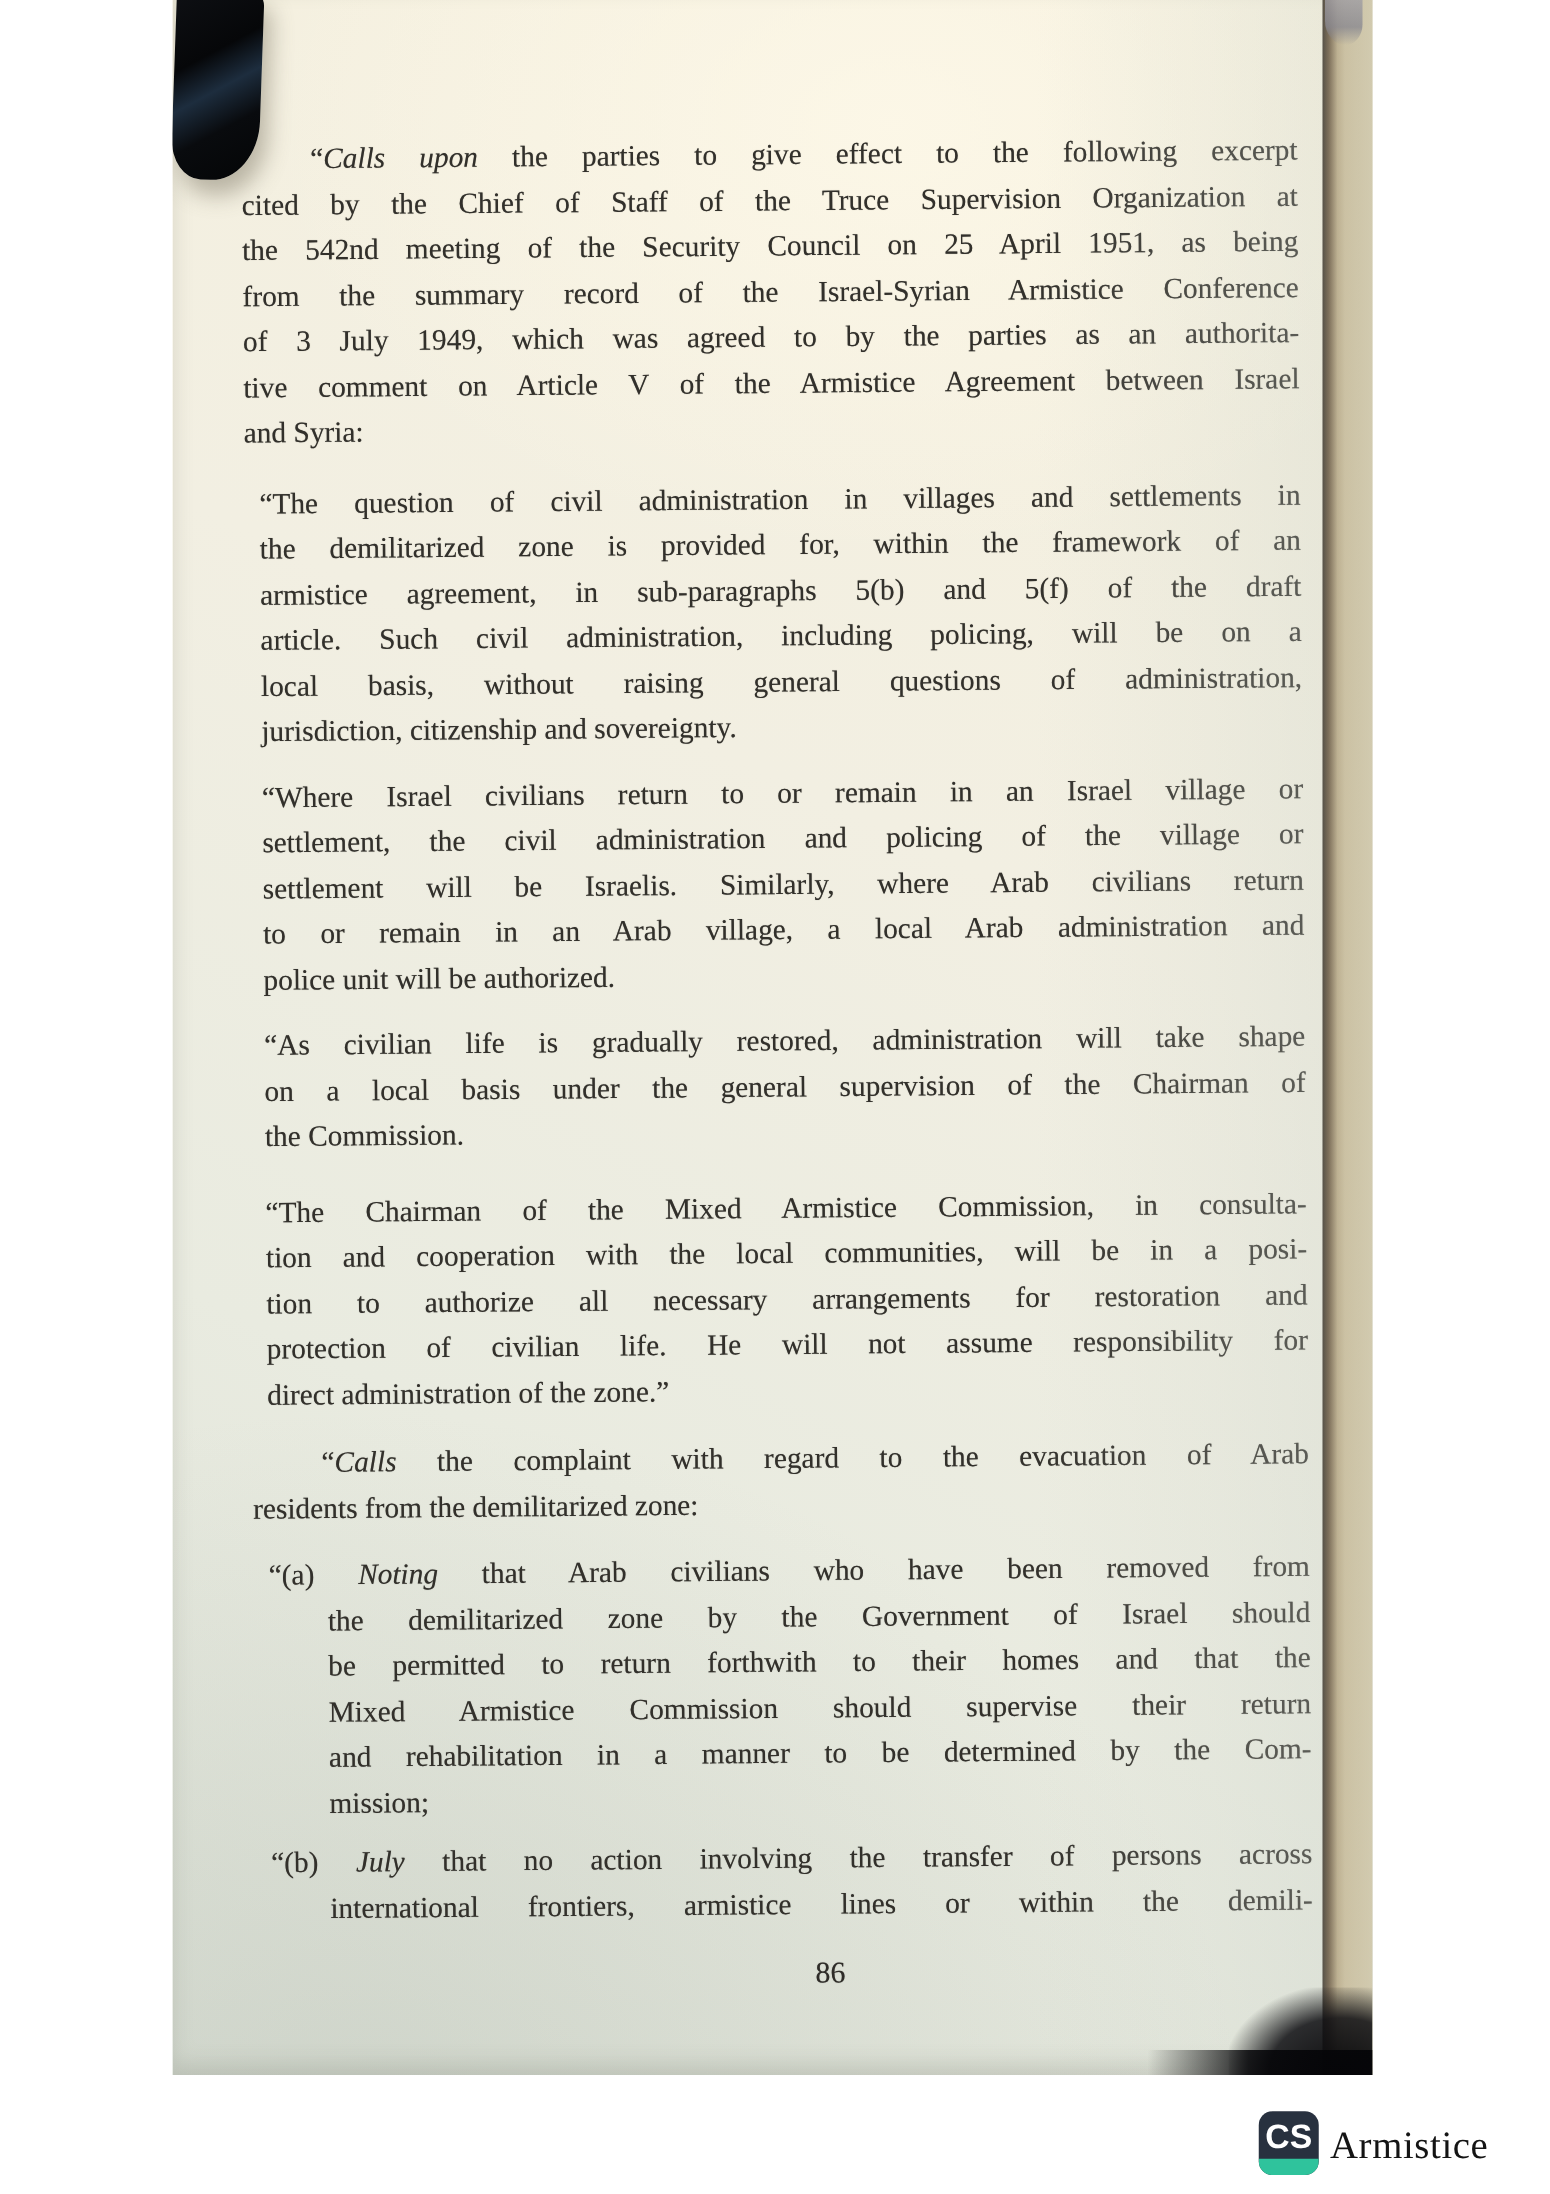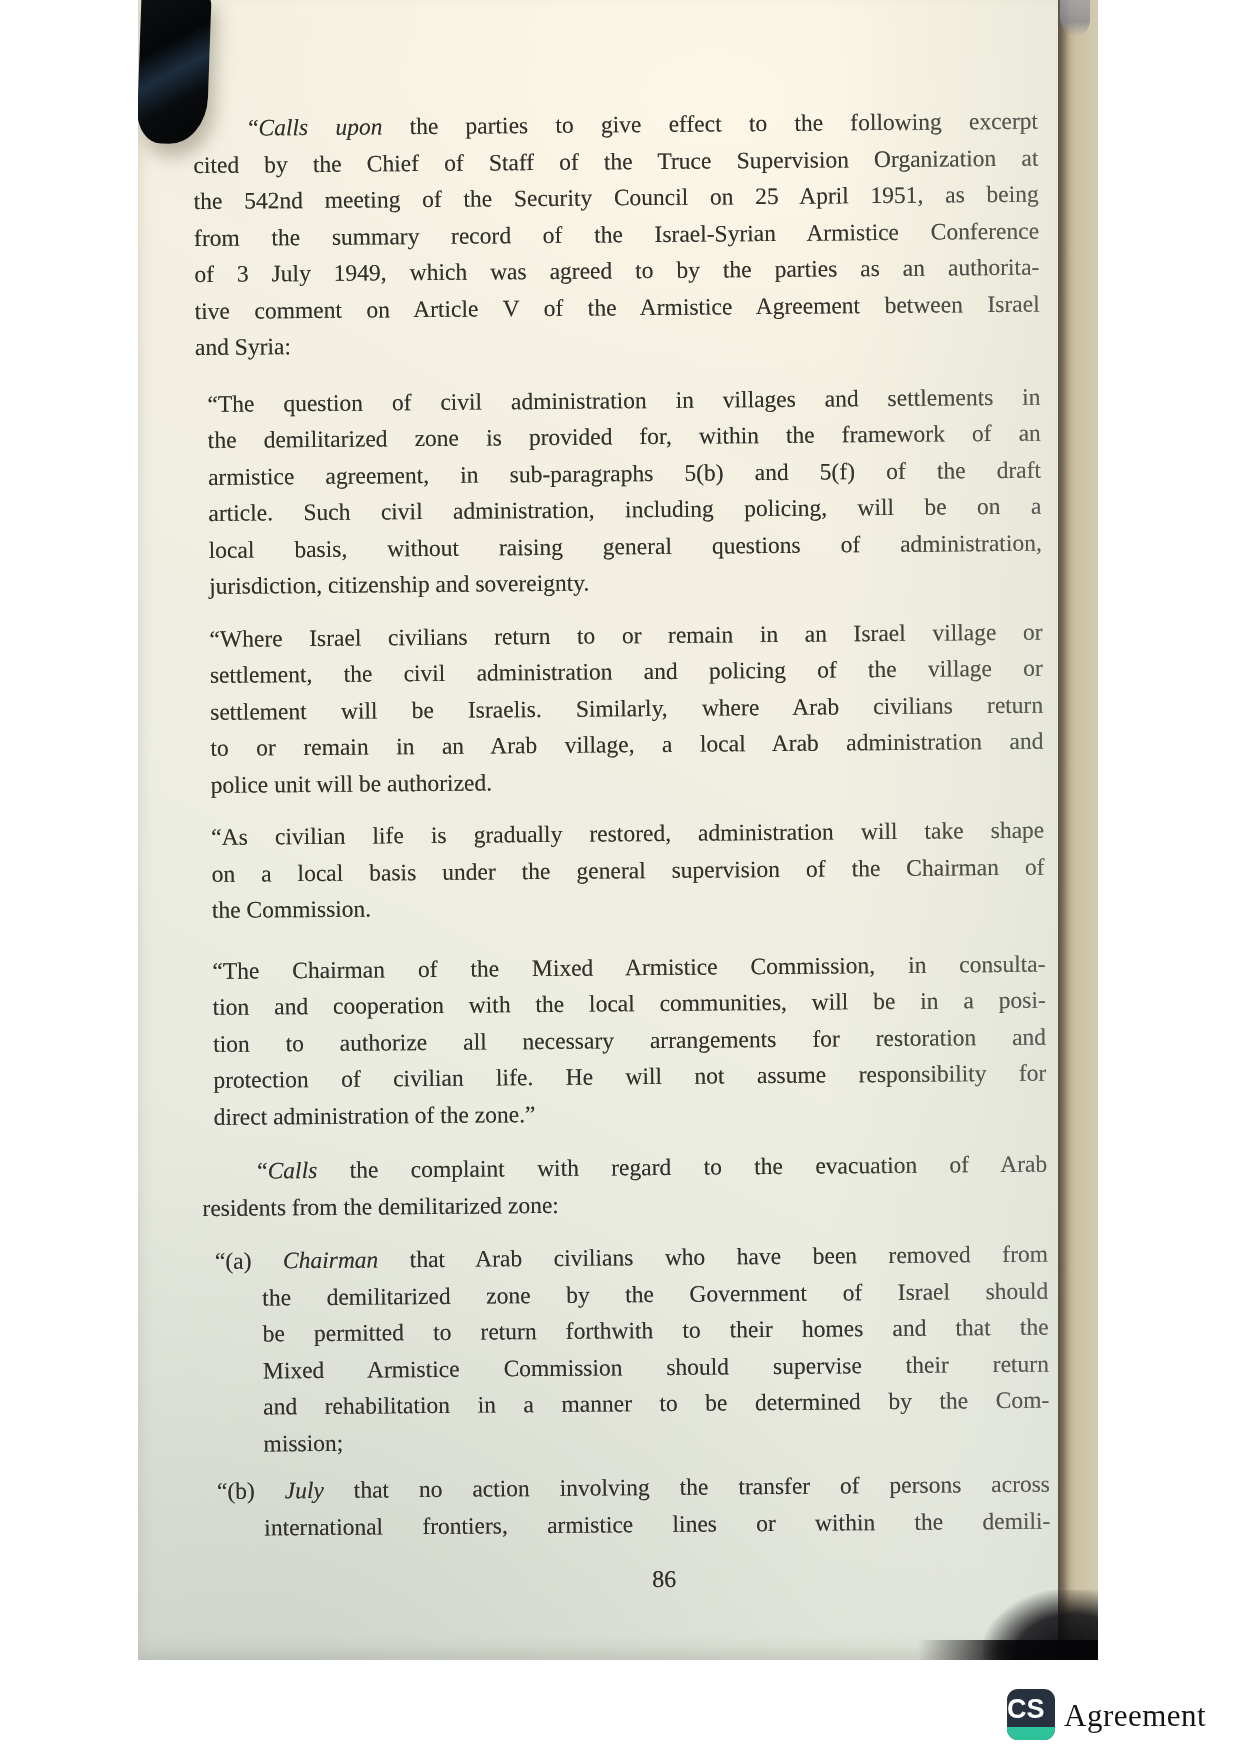--- a/index.html
+++ b/index.html
@@ -49,21 +49,21 @@
   .hang-cont{padding-left:47px;}
   .para-0{margin-top:110px;} .para-1{margin-top:20px;} .para-2{margin-top:16px;}
   .para-3{margin-top:16px;}  .para-4{margin-top:24px;} .para-5{margin-top:18px;}
   .para-6{margin-top:17px;}  .para-7{margin-top:11px;}
   .folio{position:absolute;top:1568px;left:36px;width:845px;text-align:center;
     font-size:24px;line-height:30px;color:#2e2c28;}
 
   
   .cs-badge{position:absolute;left:1007px;top:1689px;width:48px;height:51px;
     background:#28313f;border-radius:11px;overflow:hidden;}
-  .cs-badge .cs-letters{display:block;width:100%;height:38px;line-height:40px;text-align:left;
+  .cs-badge .cs-letters{display:block;width:100%;height:38px;line-height:40px;text-align:center;
     font-family:"Liberation Sans", sans-serif;font-weight:bold;font-size:27px;color:#ffffff;}
   .cs-teal{position:absolute;left:0;bottom:0;width:100%;height:13px;background:#2fc39c;}
   .cs-text{position:absolute;left:1064px;top:1692px;height:48px;line-height:48px;
     font-family:"Liberation Serif", serif;font-size:31px;color:#141414;letter-spacing:.5px;}
 </style>
 </head>
 <body>
 
 <div class="photo">
   <div class="clip"></div>
@@ -106,21 +106,21 @@
         <div class="line">tion and cooperation with the local communities, will be in a posi-</div>
         <div class="line">tion to authorize all necessary arrangements for restoration and</div>
         <div class="line">protection of civilian life. He will not assume responsibility for</div>
         <div class="line line-left">direct administration of the zone.”</div>
       </div>
       <div class="para kind-plain para-5">
         <div class="line fl-indent">“<i>Calls</i> the complaint with regard to the evacuation of Arab</div>
         <div class="line line-left">residents from the demilitarized zone:</div>
       </div>
       <div class="para kind-hang para-6">
-        <div class="line">“(a) <i>Chairman</i> that Arab civilians who have been removed from</div>
+        <div class="line">“(a) <i>Noting</i> that Arab civilians who have been removed from</div>
         <div class="line hang-cont">the demilitarized zone by the Government of Israel should</div>
         <div class="line hang-cont">be permitted to return forthwith to their homes and that the</div>
         <div class="line hang-cont">Mixed Armistice Commission should supervise their return</div>
         <div class="line hang-cont">and rehabilitation in a manner to be determined by the Com-</div>
         <div class="line line-left hang-cont">mission;</div>
       </div>
       <div class="para kind-hang para-7">
         <div class="line">“(b) <i>July</i> that no action involving the transfer of persons across</div>
         <div class="line hang-cont">international frontiers, armistice lines or within the demili-</div>
       </div>
@@ -130,13 +130,13 @@
   <div class="fade-right"></div>
   <div class="vignette"></div>
   <div class="shadow-blob"></div>
   <div class="shadow-edge"></div>
 </div>
 
 <div class="cs-badge">
   <span class="cs-letters">CS</span>
   <span class="cs-teal"></span>
 </div>
-<div class="cs-text">Agreement</div>
+<div class="cs-text">Armistice</div>
 
 </body></html>

